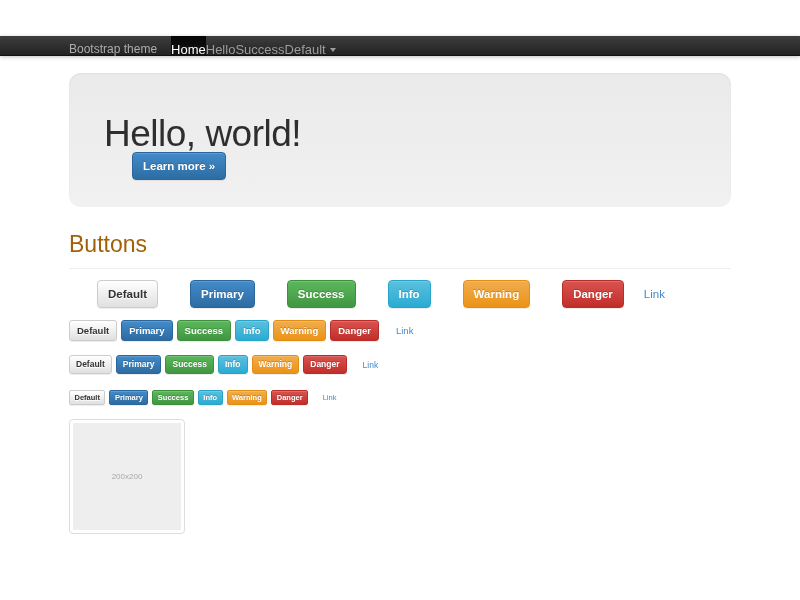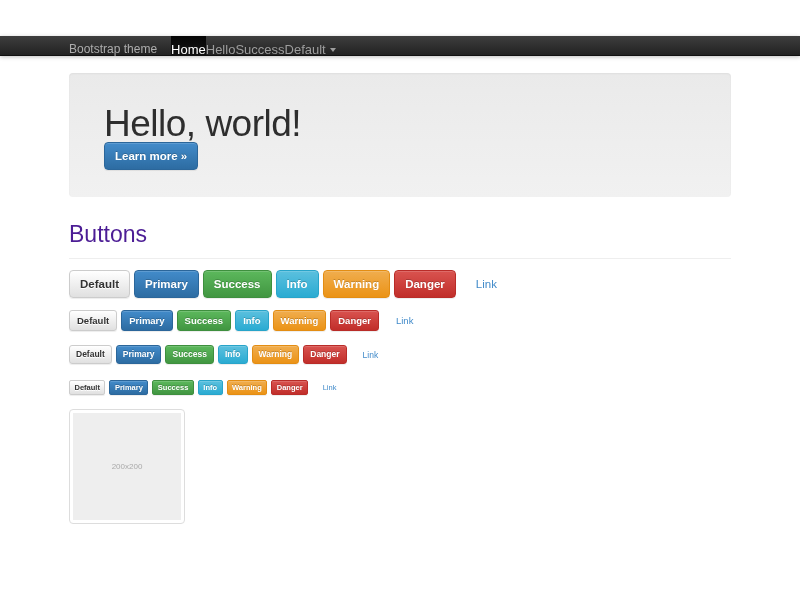--- a/index.html
+++ b/index.html
@@ -14,53 +14,53 @@
   .nav-item { color: #9d9d9d; font-size: 13px; line-height: 27px; padding: 0 0; cursor: pointer; }
   .nav-item.active { color: #fff; background: linear-gradient(180deg, #080808 0%, #131313 100%);
     box-shadow: inset 0 2px 6px rgba(0,0,0,.35); }
   .caret { display: inline-block; width: 0; height: 0; margin-left: 4px; vertical-align: 2px;
     border-left: 3.5px solid transparent; border-right: 3.5px solid transparent; border-top: 4px solid #9d9d9d; }
 
   
   .container { width: 662px; margin: 0 auto; }
 
   
-  .jumbotron { margin-top: 17px; border-radius: 4px; padding: 32px 35px 27px 35px;
+  .jumbotron { margin-top: 17px; border-radius: 12px; padding: 42px 35px 27px 35px;
     background: linear-gradient(180deg, #eaeaea 0%, #f1f1f1 100%);
     box-shadow: inset 0 1px 2px rgba(0,0,0,.05); }
   .jumbotron h1 { font-size: 37px; font-weight: normal; color: #2e2e2e; letter-spacing: -0.5px; line-height: 1; }
   .jumbotron p { font-size: 12.5px; color: #424242; line-height: 16.5px; margin: 10px 0 13px 0; width: 592px; }
 
   
   .btn { display: inline-block; border: 1px solid; cursor: pointer; font-weight: bold;
     font-family: "Liberation Sans", sans-serif; margin-right: 4px; color: #fff;
     text-shadow: 0 -1px 0 rgba(0,0,0,.2);
     box-shadow: inset 0 1px 0 rgba(255,255,255,.15), 0 1px 1px rgba(0,0,0,.075); }
   .btn-default { color: #333; text-shadow: 0 1px 0 #fff;
     background: linear-gradient(180deg, #fff 0%, #e0e0e0 100%); border-color: #ccc; }
   .btn-primary { background: linear-gradient(180deg, #428bca 0%, #2d6ca2 100%); border-color: #2b669a; }
   .btn-success { background: linear-gradient(180deg, #5cb85c 0%, #419641 100%); border-color: #3e8f3e; }
   .btn-info    { background: linear-gradient(180deg, #5bc0de 0%, #2aabd2 100%); border-color: #28a4c9; }
   .btn-warning { background: linear-gradient(180deg, #f0ad4e 0%, #eb9316 100%); border-color: #e38d13; text-align: center; }
   .btn-danger  { background: linear-gradient(180deg, #d9534f 0%, #c12e2a 100%); border-color: #b92c28; }
 
-  .btn-lg { font-size: 11.5px; padding: 7px 10px;  border-radius: 4px; }
+  .btn-lg { font-size: 11.5px; padding: 7px 10px;  border-radius: 4px; margin-left: 28px; }
   .btn-md { font-size: 9.5px;  padding: 4px 7px;   border-radius: 3px; }
   .btn-sm { font-size: 8.5px;  padding: 3.5px 6px; border-radius: 3px; }
   .btn-xs { font-size: 7.5px;  padding: 2px 4.5px; border-radius: 2px; }
 
   .btn-link { color: #428bca; text-decoration: none; cursor: pointer; margin-left: 6px; font-weight: normal; }
   .btn-link.btn-lg, .btn-link.btn-md, .btn-link.btn-sm, .btn-link.btn-xs {
     background: none; border: none; box-shadow: none; text-shadow: none; }
 
   .btn-row { margin-bottom: 12px; }
   .btn-rows { margin-top: 11px; }
 
   
-  .page-header { font-size: 23px; font-weight: normal; color: #4c1d95;
+  .page-header { font-size: 23px; font-weight: normal; color: #a16207;
     margin-top: 24px; padding-bottom: 10px; border-bottom: 1px solid #eee; }
 
   
   .thumbnail { display: block; width: 116px; height: 115px; margin-top: 14px; padding: 3px;
     background: #fff; border: 1px solid #ddd; border-radius: 4px; cursor: pointer; }
   .thumbnail .placeholder { width: 100%; height: 100%; background: #eee; display: flex;
     align-items: center; justify-content: center; font-size: 8px; color: #aaa; }
 </style>
 </head>
 <body>

